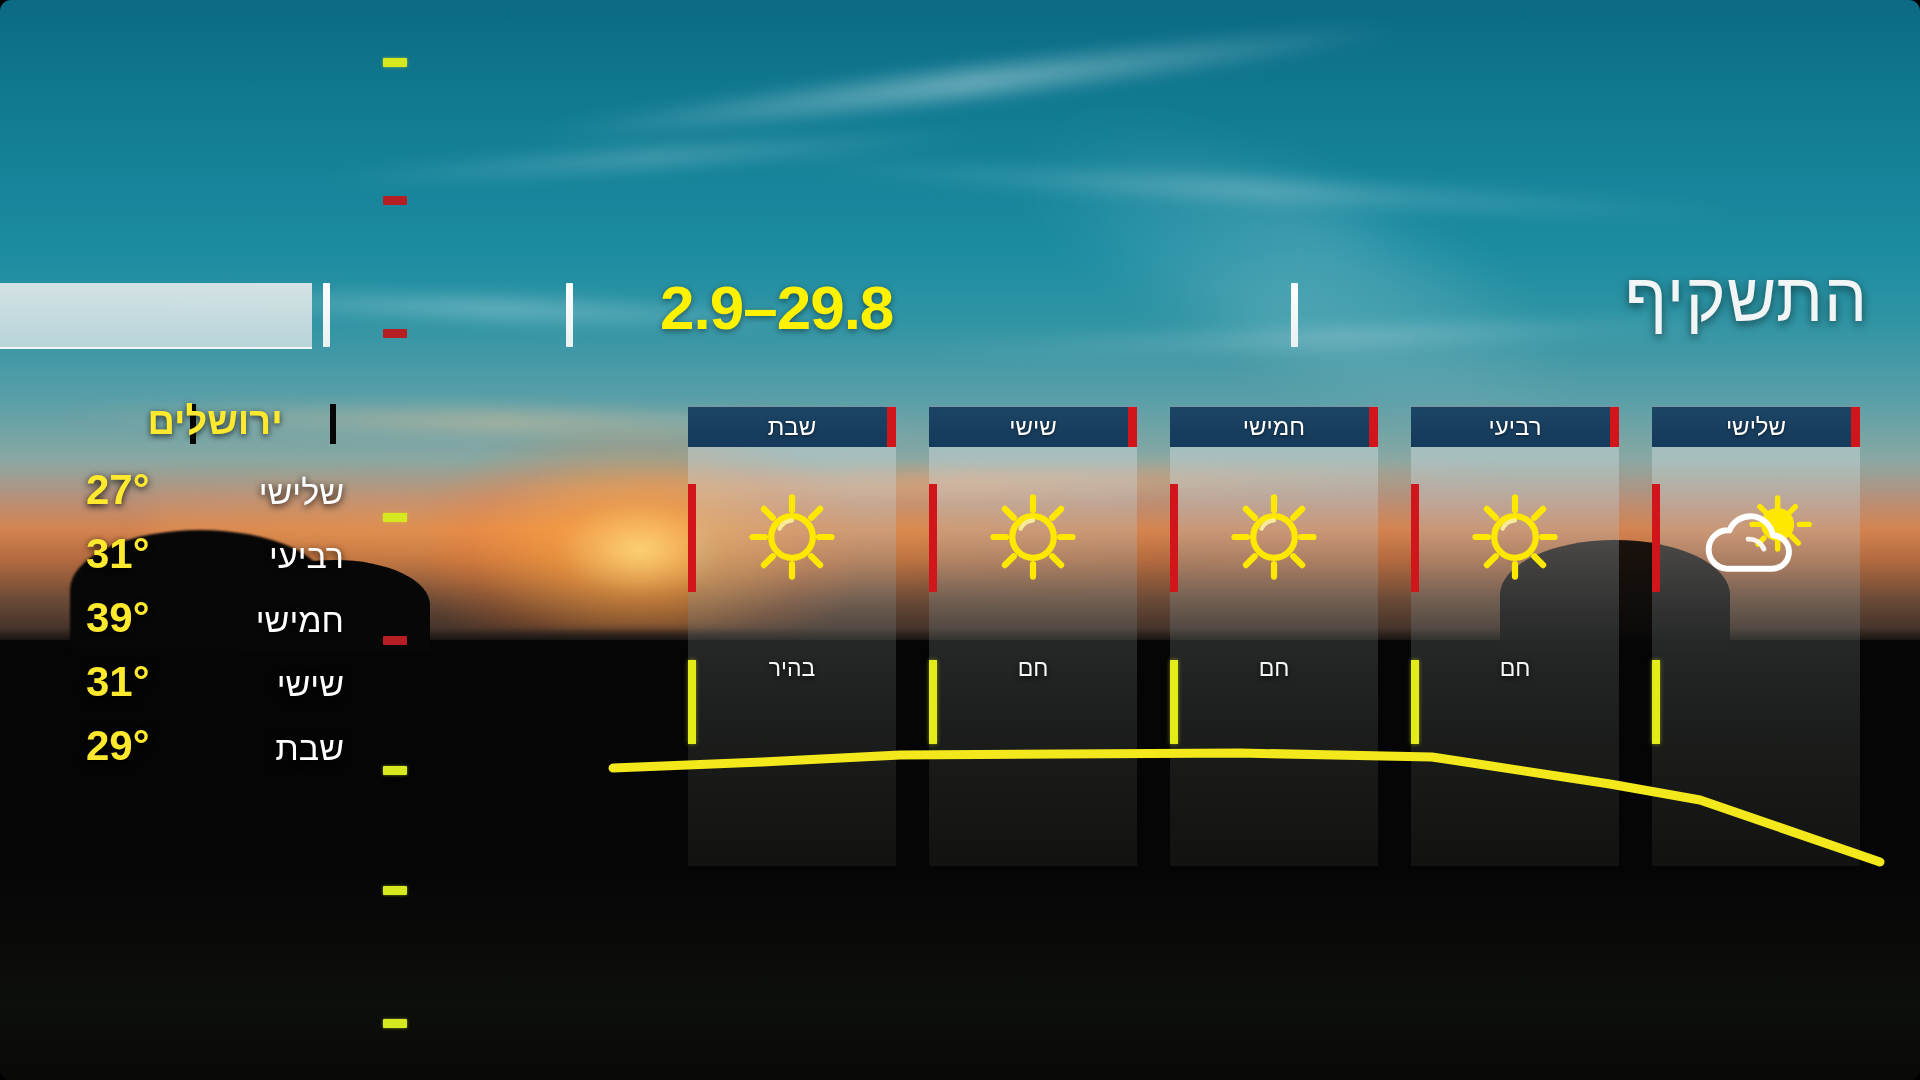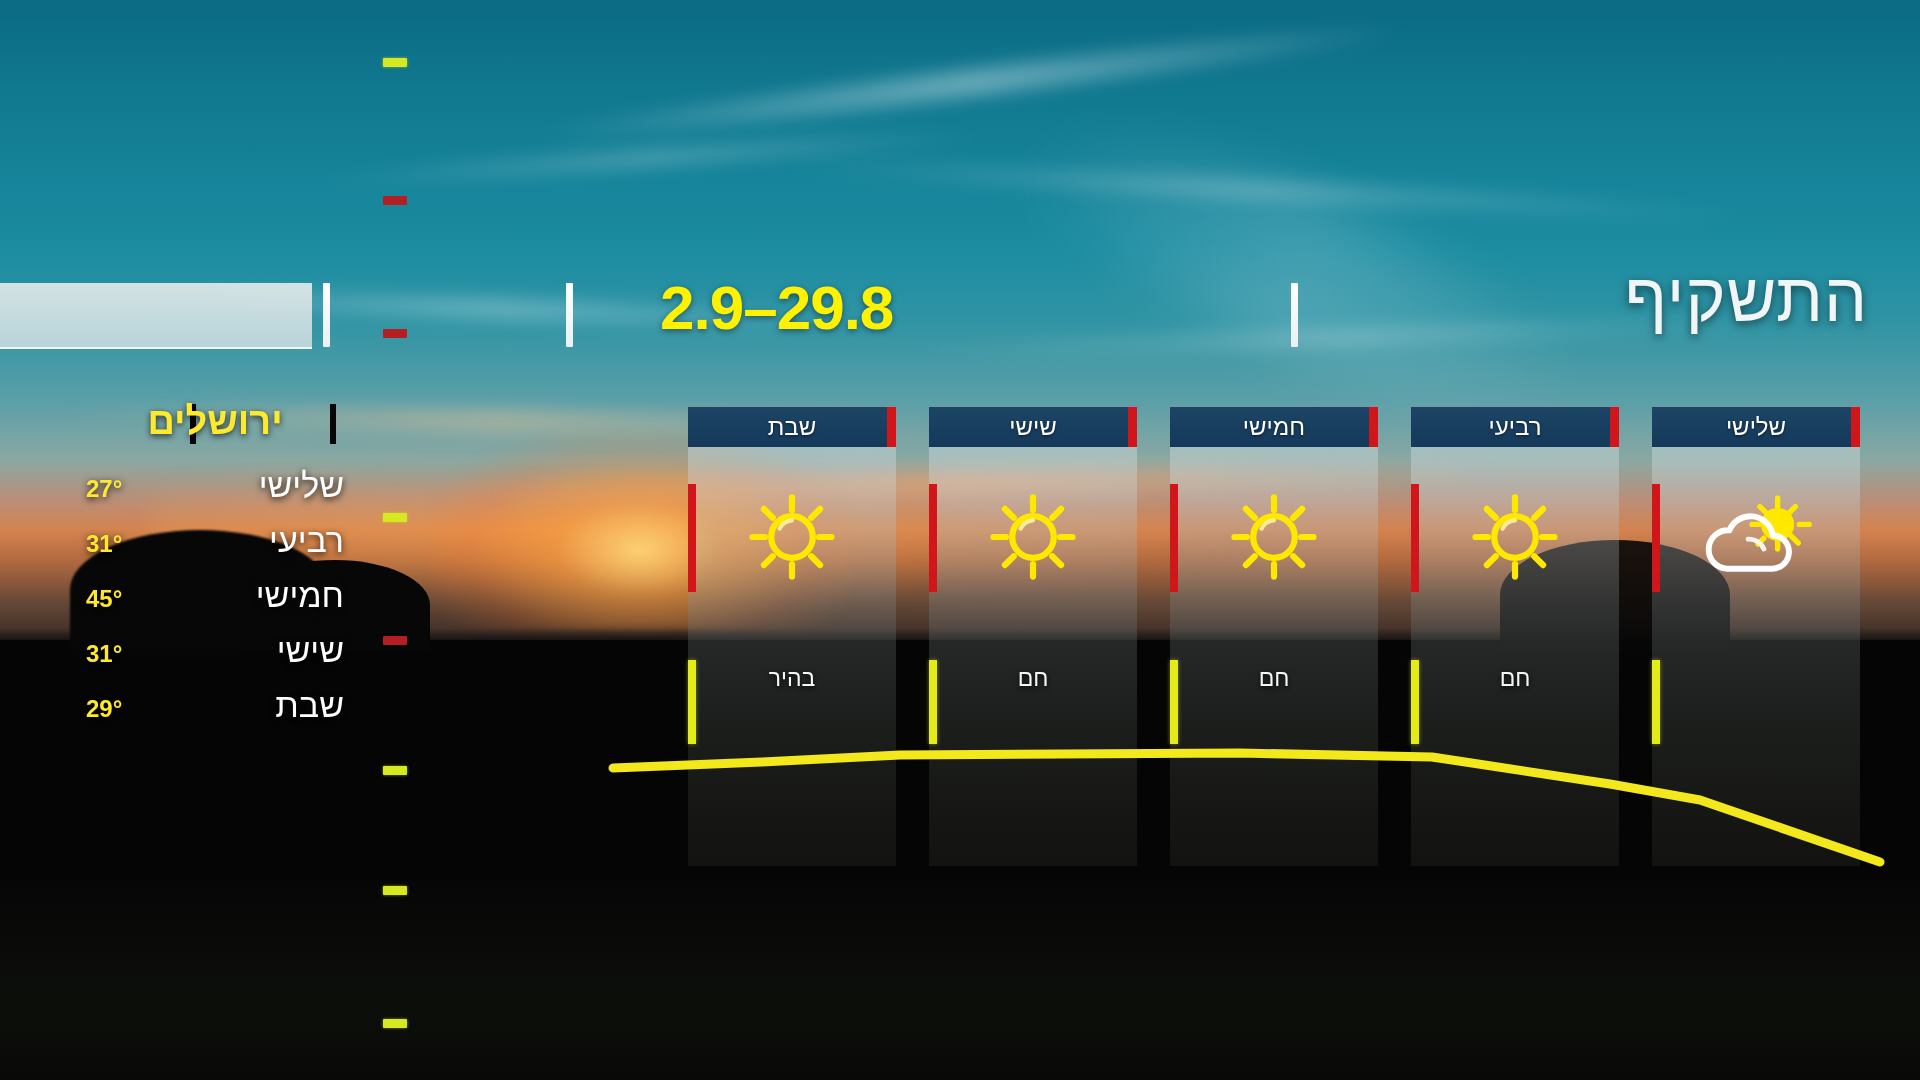--- a/index.html
+++ b/index.html
@@ -1,20 +1,20 @@
 <!DOCTYPE html>
 <html lang="he"><head>
 <meta charset="utf-8">
 <title>Weather Forecast Broadcast Overlay</title>
 <style>
   html,body{margin:0;padding:0;background:#000;}
   body{width:1920px;height:1080px;overflow:hidden;
        font-family:"Liberation Sans","DejaVu Sans",sans-serif;}
 
-  #stage{position:relative;width:1920px;height:1080px;overflow:hidden;}
+  #stage{position:relative;width:1920px;height:1080px;overflow:hidden;border-radius:11px;}
 
   
   .bg{position:absolute;inset:0;}
   .bg-sky{
     position:absolute;left:0;top:0;width:1920px;height:700px;
     background:
       linear-gradient(to bottom,
         #0b6a84 0px, #10788f 90px, #16849a 180px,
         #1c8ca1 250px, #2f94a4 320px, #5a9fa8 400px,
         #8aa8a3 460px, #b98f78 500px, #d4834f 530px,
@@ -71,21 +71,21 @@
     font-size:68px;font-weight:400;color:#f2f5f5;letter-spacing:1px;
     text-shadow:0 3px 10px rgba(0,0,0,.55);direction:rtl;white-space:nowrap;}
 
   
   .city-wrap{position:absolute;left:80px;top:400px;width:270px;direction:rtl;text-align:center;}
   .city-name{font-size:38px;font-weight:700;color:#ffe92e;
     text-shadow:0 2px 6px rgba(0,0,0,.75);margin-bottom:23px;}
   .city-row{display:flex;align-items:baseline;justify-content:space-between;
     margin:0 0 16px 0;padding:0 6px;}
   .city-day{font-size:34px;color:#ffffff;text-shadow:0 2px 7px rgba(0,0,0,.9);}
-  .city-temp{font-size:24px;font-weight:700;color:#ffe92e;
+  .city-temp{font-size:42px;font-weight:700;color:#ffe92e;
     text-shadow:0 2px 7px rgba(0,0,0,.9);direction:ltr;}
 
   
   .cards{position:absolute;left:660px;top:406px;width:1200px;height:460px;
          display:flex;flex-direction:row-reverse;gap:33px;}
   .card{position:relative;width:208px;height:460px;}
   .card-body{position:absolute;left:0;top:0;width:208px;height:460px;
     background:linear-gradient(to bottom,rgba(236,242,244,.42) 0px,rgba(200,214,220,.34) 90px,
       rgba(120,130,130,.30) 210px,rgba(58,62,58,.42) 330px,rgba(30,32,28,.52) 460px);}
   .card-head{position:absolute;left:0;top:0;width:208px;height:40px;
@@ -93,21 +93,21 @@
     border-top:1px solid rgba(255,255,255,.45);
     display:flex;align-items:center;justify-content:center;}
   .card-head .lbl{font-size:24px;color:#fff;direction:rtl;
     text-shadow:0 1px 3px rgba(0,0,0,.6);}
   .head-accent{position:absolute;right:0;top:0;width:9px;height:40px;background:#d0151b;}
   .bar-red{position:absolute;left:0;top:78px;width:8px;height:108px;background:#d0151b;}
   .bar-yellow{position:absolute;left:0;top:254px;width:8px;height:84px;
     background:#e3ec18;box-shadow:0 0 4px rgba(227,236,24,.5);}
   .icon-slot{position:absolute;left:0;top:56px;width:208px;height:150px;
     display:flex;align-items:center;justify-content:center;}
-  .desc{position:absolute;left:8px;top:258px;width:192px;
+  .desc{position:absolute;left:8px;top:248px;width:192px;
     text-align:center;direction:rtl;color:#f5f7f7;font-size:23px;line-height:1.25;
     text-shadow:0 2px 5px rgba(0,0,0,.85);}
   .desc.two{top:228px;}
 
   
   .trend{position:absolute;left:0;top:0;width:1920px;height:1080px;pointer-events:none;}
 </style>
 </head>
 <body>
 
@@ -160,21 +160,21 @@
         <div class="city-row">
           <span class="city-day">שלישי</span>
           <span class="city-temp">27°</span>
         </div>
         <div class="city-row">
           <span class="city-day">רביעי</span>
           <span class="city-temp">31°</span>
         </div>
         <div class="city-row">
           <span class="city-day">חמישי</span>
-          <span class="city-temp">45°</span>
+          <span class="city-temp">39°</span>
         </div>
         <div class="city-row">
           <span class="city-day">שישי</span>
           <span class="city-temp">31°</span>
         </div>
         <div class="city-row">
           <span class="city-day">שבת</span>
           <span class="city-temp">29°</span>
         </div>
       </div>

